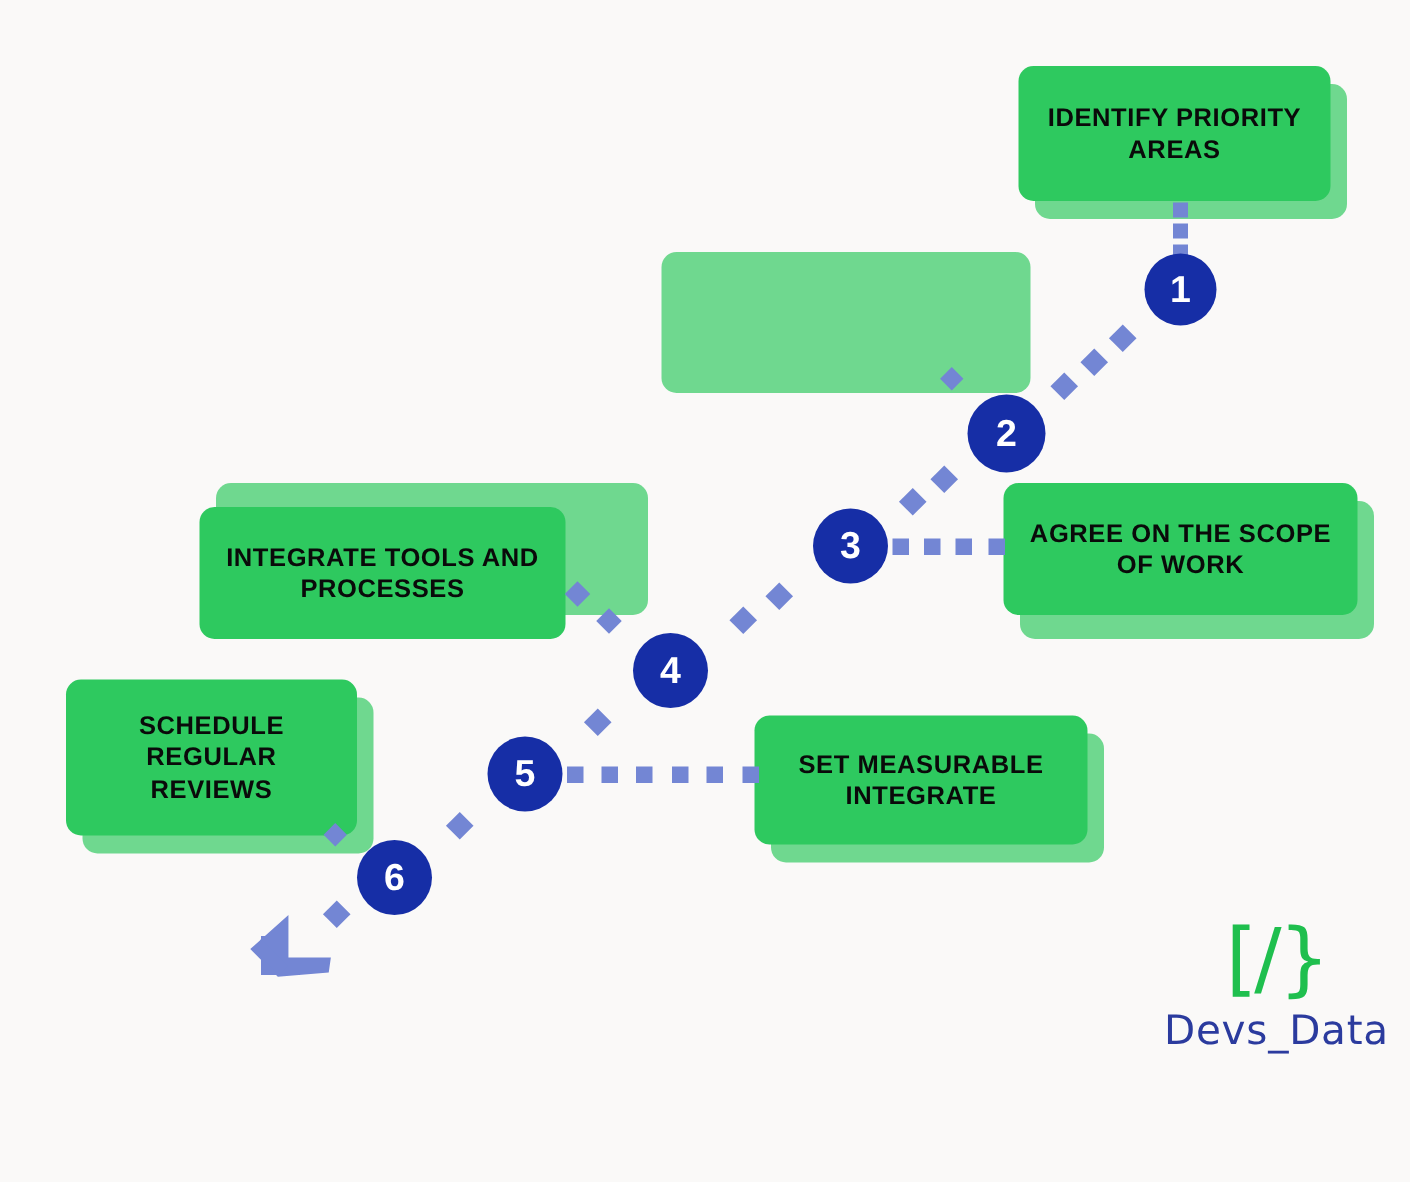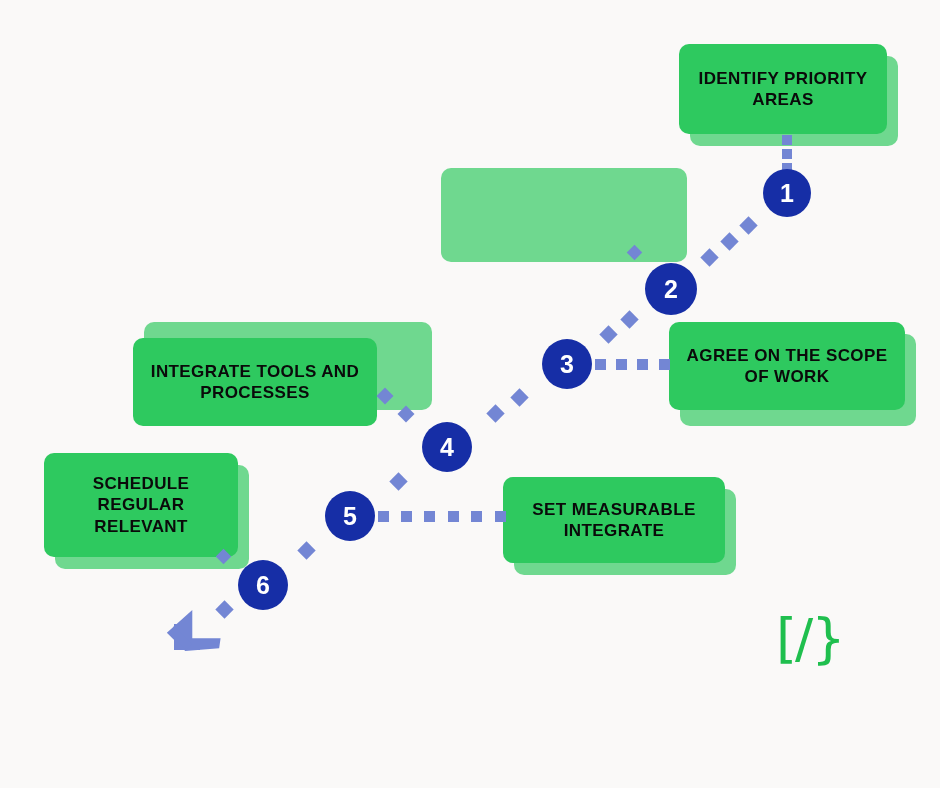--- a/index.html
+++ b/index.html
@@ -142,21 +142,21 @@
   <div class="step-box" style="left:669px;top:322px;width:236px;height:88px;">
     <span class="step-label">AGREE ON THE SCOPE OF WORK</span>
   </div>
   <div class="step-box" style="left:133px;top:310px;width:244px;height:88px;margin-top:28px;">
     <span class="step-label">INTEGRATE TOOLS AND PROCESSES</span>
   </div>
   <div class="step-box" style="left:503px;top:477px;width:222px;height:86px;">
     <span class="step-label">SET MEASURABLE INTEGRATE</span>
   </div>
   <div class="step-box" style="left:44px;top:453px;width:194px;height:104px;">
-    <span class="step-label">SCHEDULE REGULAR RELEVANT</span>
+    <span class="step-label">SCHEDULE REGULAR REVIEWS</span>
   </div>
 
   <div class="step-circle" style="left:763px;top:169px;width:48px;height:48px;">
     <span>1</span>
   </div>
   <div class="step-circle" style="left:645px;top:263px;width:52px;height:52px;">
     <span>2</span>
   </div>
   <div class="step-circle" style="left:542px;top:339px;width:50px;height:50px;">
     <span>3</span>
@@ -172,15 +172,16 @@
   </div>
 
   <svg class="arrow-head" style="left:166px;top:606px;" width="60" height="52" viewBox="0 0 60 52">
     <path d="M44 4 L24 24 L44 44 L36 50 L10 28 L10 2 Z" fill="#7386d4" transform="rotate(-45 27 26) translate(-2 6)"></path>
     <path d="M8 18 L8 44 L34 44 L34 36 L18 36 L18 18 Z" fill="#7386d4"></path>
     <path d="M8 20 L26 38 L20 44 L4 28 Z" fill="#7386d4"></path>
   </svg>
 
   <div class="logo-wrap" style="left:776px;top:612px;">
     <div class="logo-mark">[/}</div>
+    <div class="logo-text">Devs_Data</div>
   </div>
 
 </div>
 
 </body></html>

